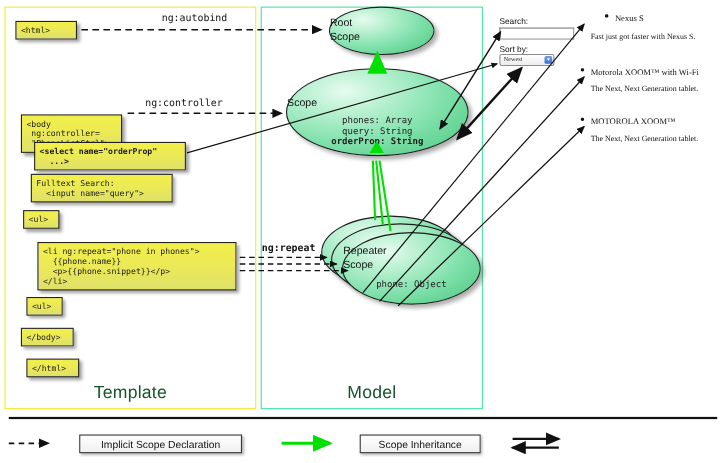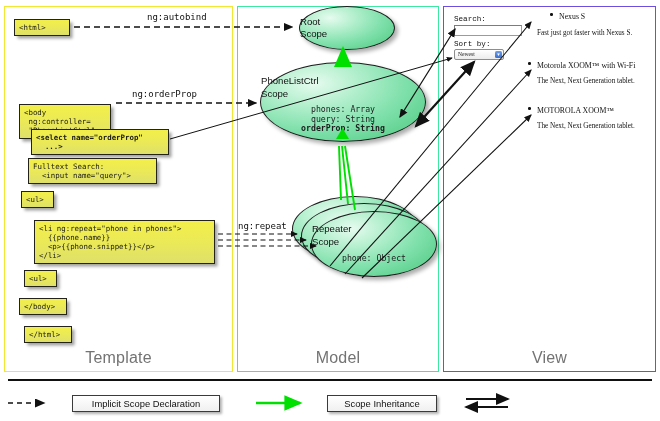--- a/index.html
+++ b/index.html
@@ -10,21 +10,21 @@
   }
   #stage{position:absolute;left:0;top:0;width:660px;height:421px;}
 
   
   .col{position:absolute;background:#fff;box-sizing:border-box;}
   .col-template{left:4px;  top:6px;  width:229px;height:366px;border:1.5px solid #f2e834;}
   .col-model   {left:237px;top:6px;  width:202px;height:366px;border:1.5px solid #3fe8a0;}
   .col-view    {left:443px;top:6px;  width:213px;height:366px;border:1.5px solid #6b4fe0;}
   .col-label{
     position:absolute;bottom:4px;left:0;width:100%;text-align:center;
-    font-size:16px;color:#737373;letter-spacing:.2px;
+    font-size:16px;color:#14532d;letter-spacing:.2px;
   }
 
   
   .code{
     position:absolute;box-sizing:border-box;
     background:linear-gradient(180deg,#f2ef4a 0%,#ecea55 45%,#dfe06a 100%);
     border:1.6px solid #23231b;
     font-family:"DejaVu Sans Mono","Liberation Mono",monospace;
     font-size:7.4px;line-height:9.2px;color:#1a1a14;
     padding:2.5px 4px 3px 4px;white-space:pre;
@@ -51,21 +51,21 @@
   }
 
   
   .edge-label{
     position:absolute;
     font-family:"DejaVu Sans Mono","Liberation Mono",monospace;
     font-size:9px;color:#111;white-space:pre;
   }
 
   
-  .v-label{position:absolute;font-family:Liberation Mono, monospace;font-size:7.6px;color:#111;}
+  .v-label{position:absolute;font-family:Liberation Sans, sans-serif;font-size:7.6px;color:#111;}
   .v-input{
     position:absolute;box-sizing:border-box;background:#fff;
     border:1px solid #9b9b9b;border-top-color:#7c7c7c;border-left-color:#7c7c7c;
   }
   .v-select{
     position:absolute;box-sizing:border-box;
     background:linear-gradient(180deg,#ffffff 0%,#ececec 100%);
     border:1px solid #8d8d8d;border-radius:2px;
     font-family:"Liberation Serif",serif;font-size:5.6px;color:#222;
     padding-left:3px;line-height:9px;
@@ -95,53 +95,49 @@
 </head>
 <body>
 
 <div id="stage">
 
   <div class="col col-template">
     <div class="col-label">Template</div>
   </div>
   <div class="col col-model">
     <div class="col-label">Model</div>
-  </div>
-  <div class="col col-view">
-    <div class="col-label">View</div>
   </div>
 
   <div class="code" style="left:14px;  top:19px;  width:56px;">&lt;html&gt;</div>
   <div class="code" style="left:19px;  top:104px;  width:92px;">&lt;body
  ng:controller=
  "PhoneListCtrl"&gt;</div>
   <div class="code bold" style="left:31px;top:129px; width:138px;">&lt;select name="orderProp"
   ...&gt;</div>
   <div class="code" style="left:28px;  top:158px; width:129px;">Fulltext Search:
   &lt;input name="query"&gt;</div>
   <div class="code" style="left:21px;  top:191px; width:33px;">&lt;ul&gt;</div>
   <div class="code" style="left:34px;  top:220px; width:181px;">&lt;li ng:repeat="phone in phones"&gt;
   {{phone.name}}
   &lt;p&gt;{{phone.snippet}}&lt;/p&gt;
 &lt;/li&gt;</div>
   <div class="code" style="left:24px;  top:270px; width:33px;">&lt;ul&gt;</div>
   <div class="code" style="left:19px;  top:298px; width:48px;">&lt;/body&gt;</div>
   <div class="code" style="left:24px;  top:326px; width:48px;">&lt;/html&gt;</div>
 
   <div class="edge-label" style="left:147px;top:12px;">ng:autobind</div>
-  <div class="edge-label" style="left:132px;top:89px;">ng:orderProp</div>
-  <div class="edge-label" style="left:238px;top:221px;">ng:repeat</div>
+  <div class="edge-label" style="left:132px;top:89px;">ng:controller</div>
+  <div class="edge-label" style="left:238px;top:221px;font-weight:bold;">ng:repeat</div>
 
   <div class="ell" style="left:299px;top:6px;width:96px;height:44px;">
     <div class="t1" style="top:9px;">Root</div>
     <div class="t2" style="top:21px;">Scope</div>
   </div>
 
   <div class="ell" style="left:260px;top:62px;width:166px;height:80px;">
-    <div class="t1" style="top:12px;">PhoneListCtrl</div>
     <div class="t2" style="top:25px;">Scope</div>
     <div class="mono" style="top:42px;">phones: Array
 query: String</div>
     <div class="mono" style="top:61px;font-weight:bold;">orderProp: String</div>
   </div>
 
   <div class="ell" style="left:292px;top:196px;width:126px;height:66px;"></div>
   <div class="ell" style="left:301px;top:203px;width:126px;height:66px;"></div>
   <div class="ell" style="left:311px;top:211px;width:126px;height:66px;">
     <div class="t1" style="top:11px;">Repeater</div>

